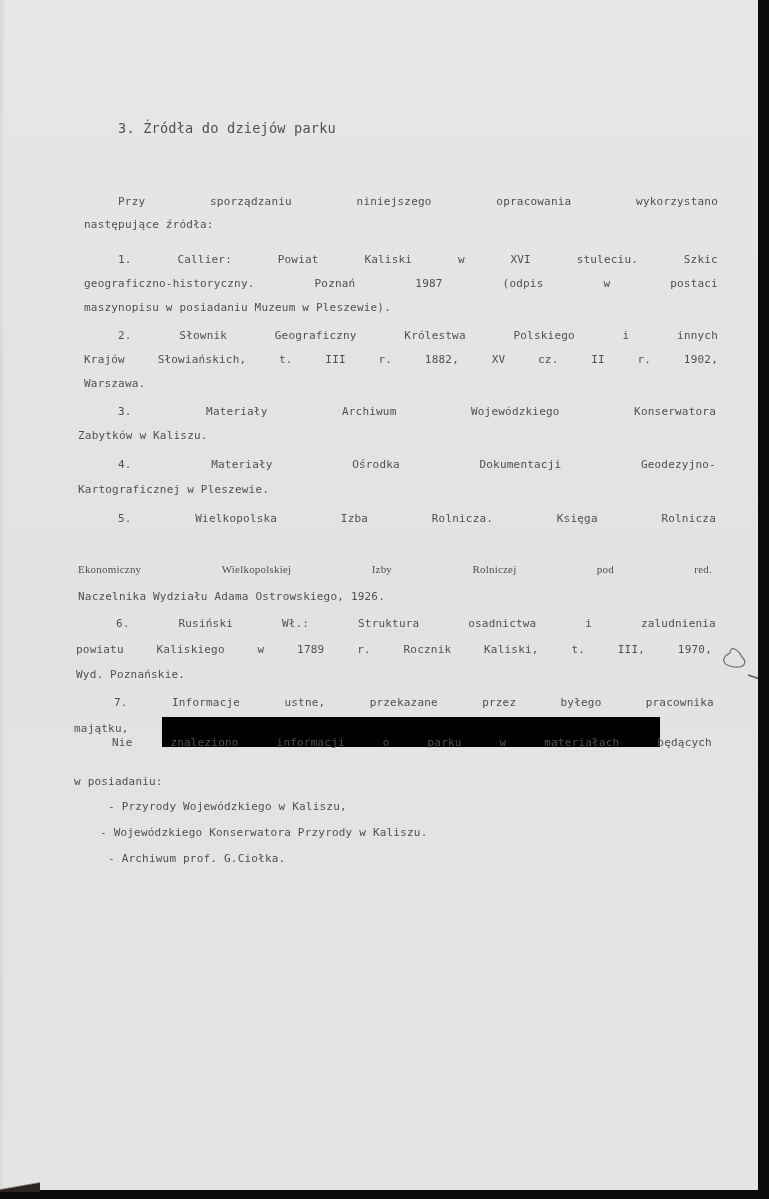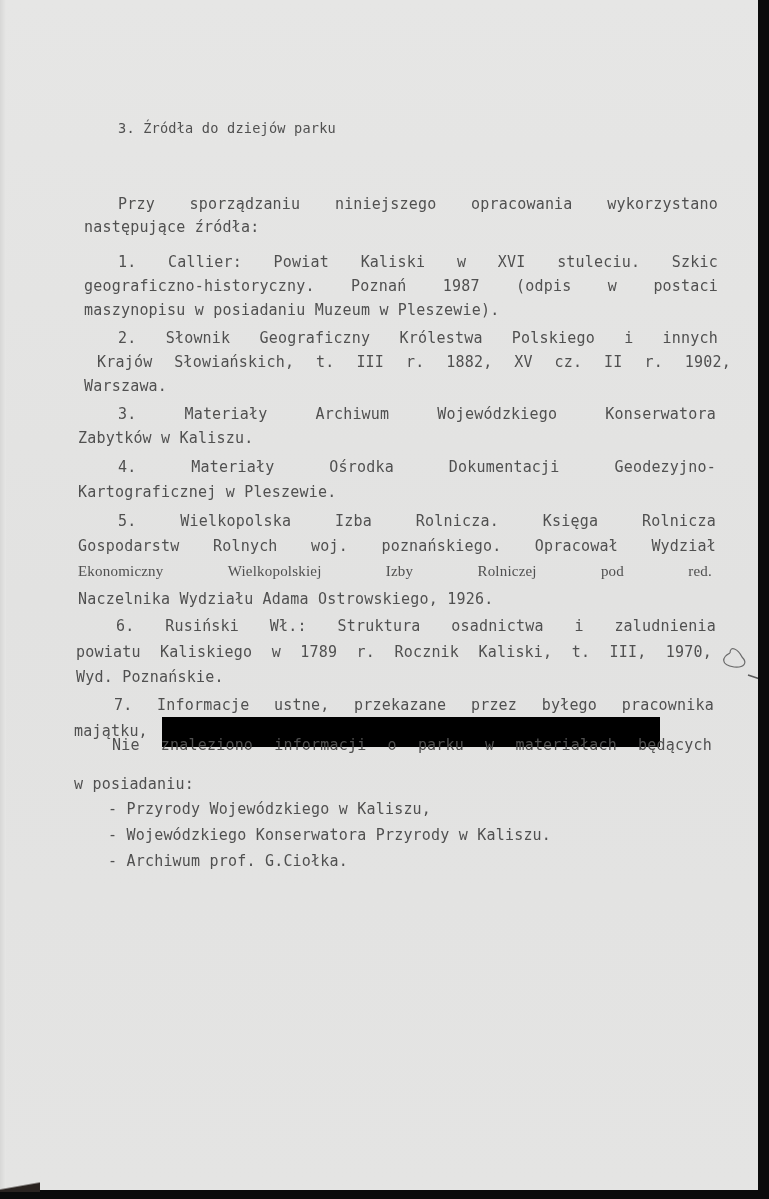--- a/index.html
+++ b/index.html
@@ -23,21 +23,21 @@
     }
     .bottom-edge {
       position: absolute; left: 0; top: 1190px; width: 769px; height: 9px;
       background: #0b0b0b;
     }
     .bottom-corner {
       position: absolute; left: 0; top: 1180px; width: 40px; height: 12px;
       background: linear-gradient(170deg, transparent 45%, #2a2320 55%);
     }
     .line {
-      position: absolute; white-space: nowrap; font-size: 15px;
+      position: absolute; white-space: nowrap; font-size: 11px;
       letter-spacing: 0.2px; color: #505050;
     }
     .just { display: flex; justify-content: space-between; }
     .heading { left: 118px; top: 120px; font-size: 13.6px; }
     .redaction {
       position: absolute; left: 162px; top: 717px; width: 498px; height: 30px;
       background: #000;
     }
     .pen-mark {
       position: absolute; left: 700px; top: 635px; width: 68px; height: 60px;
@@ -82,21 +82,21 @@
 
   <div class="line just" style="left:118px; top:329px; width:600px;">
       <span>2.</span>
       <span>Słownik</span>
       <span>Geograficzny</span>
       <span>Królestwa</span>
       <span>Polskiego</span>
       <span>i</span>
       <span>innych</span>
     </div>
-  <div class="line just" style="left:97px; top:353px; width:634px;">
+  <div class="line just" style="left:84px; top:353px; width:634px;">
       <span>Krajów</span>
       <span>Słowiańskich,</span>
       <span>t.</span>
       <span>III</span>
       <span>r.</span>
       <span>1882,</span>
       <span>XV</span>
       <span>cz.</span>
       <span>II</span>
       <span>r.</span>
@@ -123,28 +123,20 @@
   <div class="line" style="left:78px; top:483px;">Kartograficznej w Pleszewie.</div>
 
   <div class="line just" style="left:118px; top:512px; width:598px;">
       <span>5.</span>
       <span>Wielkopolska</span>
       <span>Izba</span>
       <span>Rolnicza.</span>
       <span>Księga</span>
       <span>Rolnicza</span>
     </div>
-  <div class="line just" style="left:78px; top:537px; width:638px;">
-      <span>Gospodarstw</span>
-      <span>Rolnych</span>
-      <span>woj.</span>
-      <span>poznańskiego.</span>
-      <span>Opracował</span>
-      <span>Wydział</span>
-    </div>
   <div class="line just" style="left:78px; top:563px; width:634px;font-family:Liberation Serif, serif;">
       <span>Ekonomiczny</span>
       <span>Wielkopolskiej</span>
       <span>Izby</span>
       <span>Rolniczej</span>
       <span>pod</span>
       <span>red.</span>
     </div>
   <div class="line" style="left:78px; top:590px;">Naczelnika Wydziału Adama Ostrowskiego, 1926.</div>
 
@@ -188,21 +180,21 @@
       <span>znaleziono</span>
       <span>informacji</span>
       <span>o</span>
       <span>parku</span>
       <span>w</span>
       <span>materiałach</span>
       <span>będących</span>
     </div>
   <div class="line" style="left:74px; top:775px;">w posiadaniu:</div>
   <div class="line" style="left:108px; top:800px;">- Przyrody Wojewódzkiego w Kaliszu,</div>
-  <div class="line" style="left:108px; top:826px;">- Wojewódzkiego Konserwatora Przyrody w Kaliszu.</div>
+  <div class="line" style="left:100px; top:826px;">- Wojewódzkiego Konserwatora Przyrody w Kaliszu.</div>
   <div class="line" style="left:108px; top:852px;">- Archiwum prof. G.Ciołka.</div>
 
   <svg class="pen-mark" viewBox="0 0 68 60">
     <path d="M30 18 C 22 22, 20 30, 34 32 C 44 33, 48 28, 42 22 C 38 14, 30 10, 30 18" fill="none" stroke="#6a6a6a" stroke-width="1.2"></path>
     <path d="M48 40 L 60 44" fill="none" stroke="#5a5a5a" stroke-width="1.4"></path>
   </svg>
 </div>
 
 <div class="right-edge"></div>
 <div class="bottom-edge"></div>

